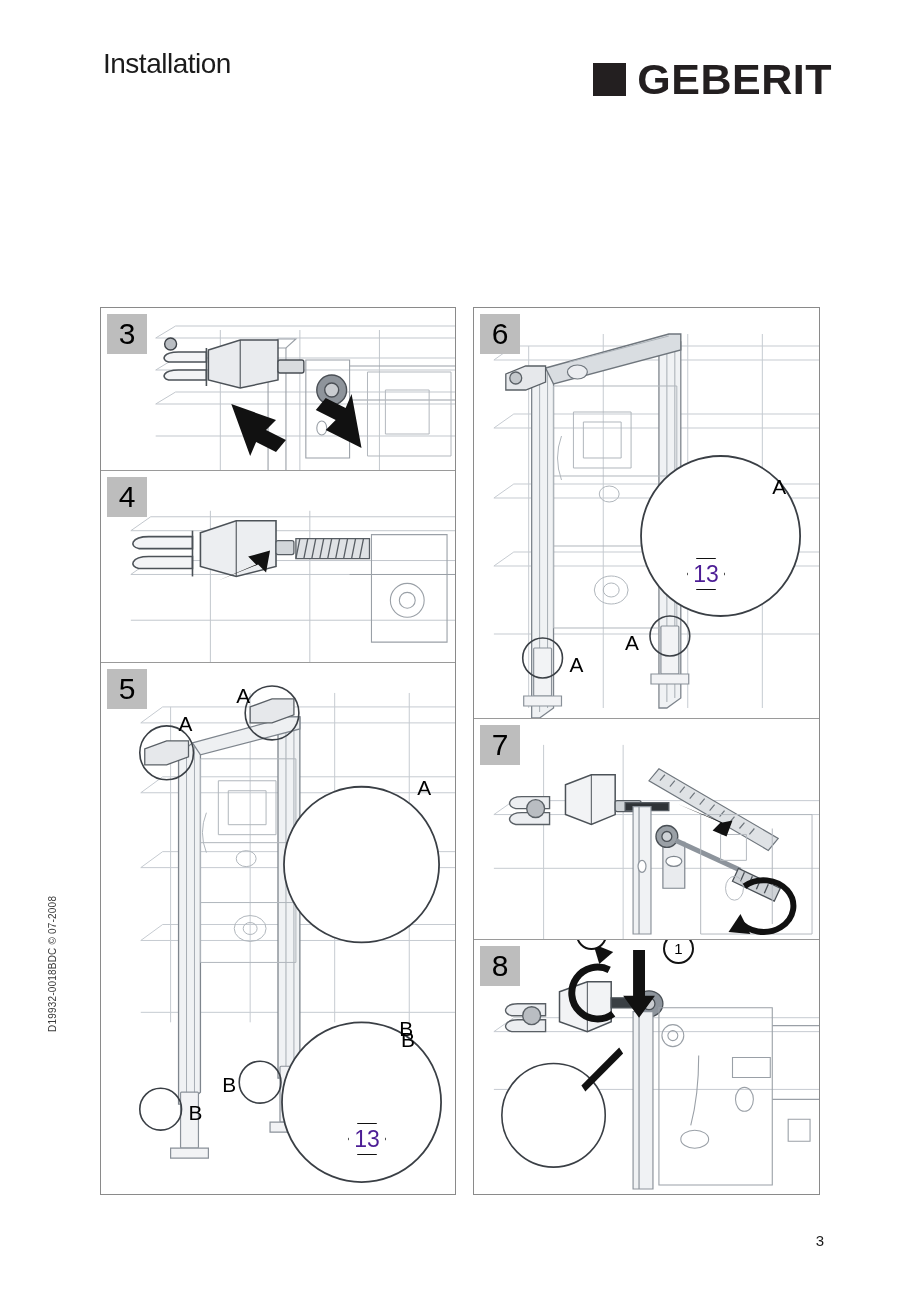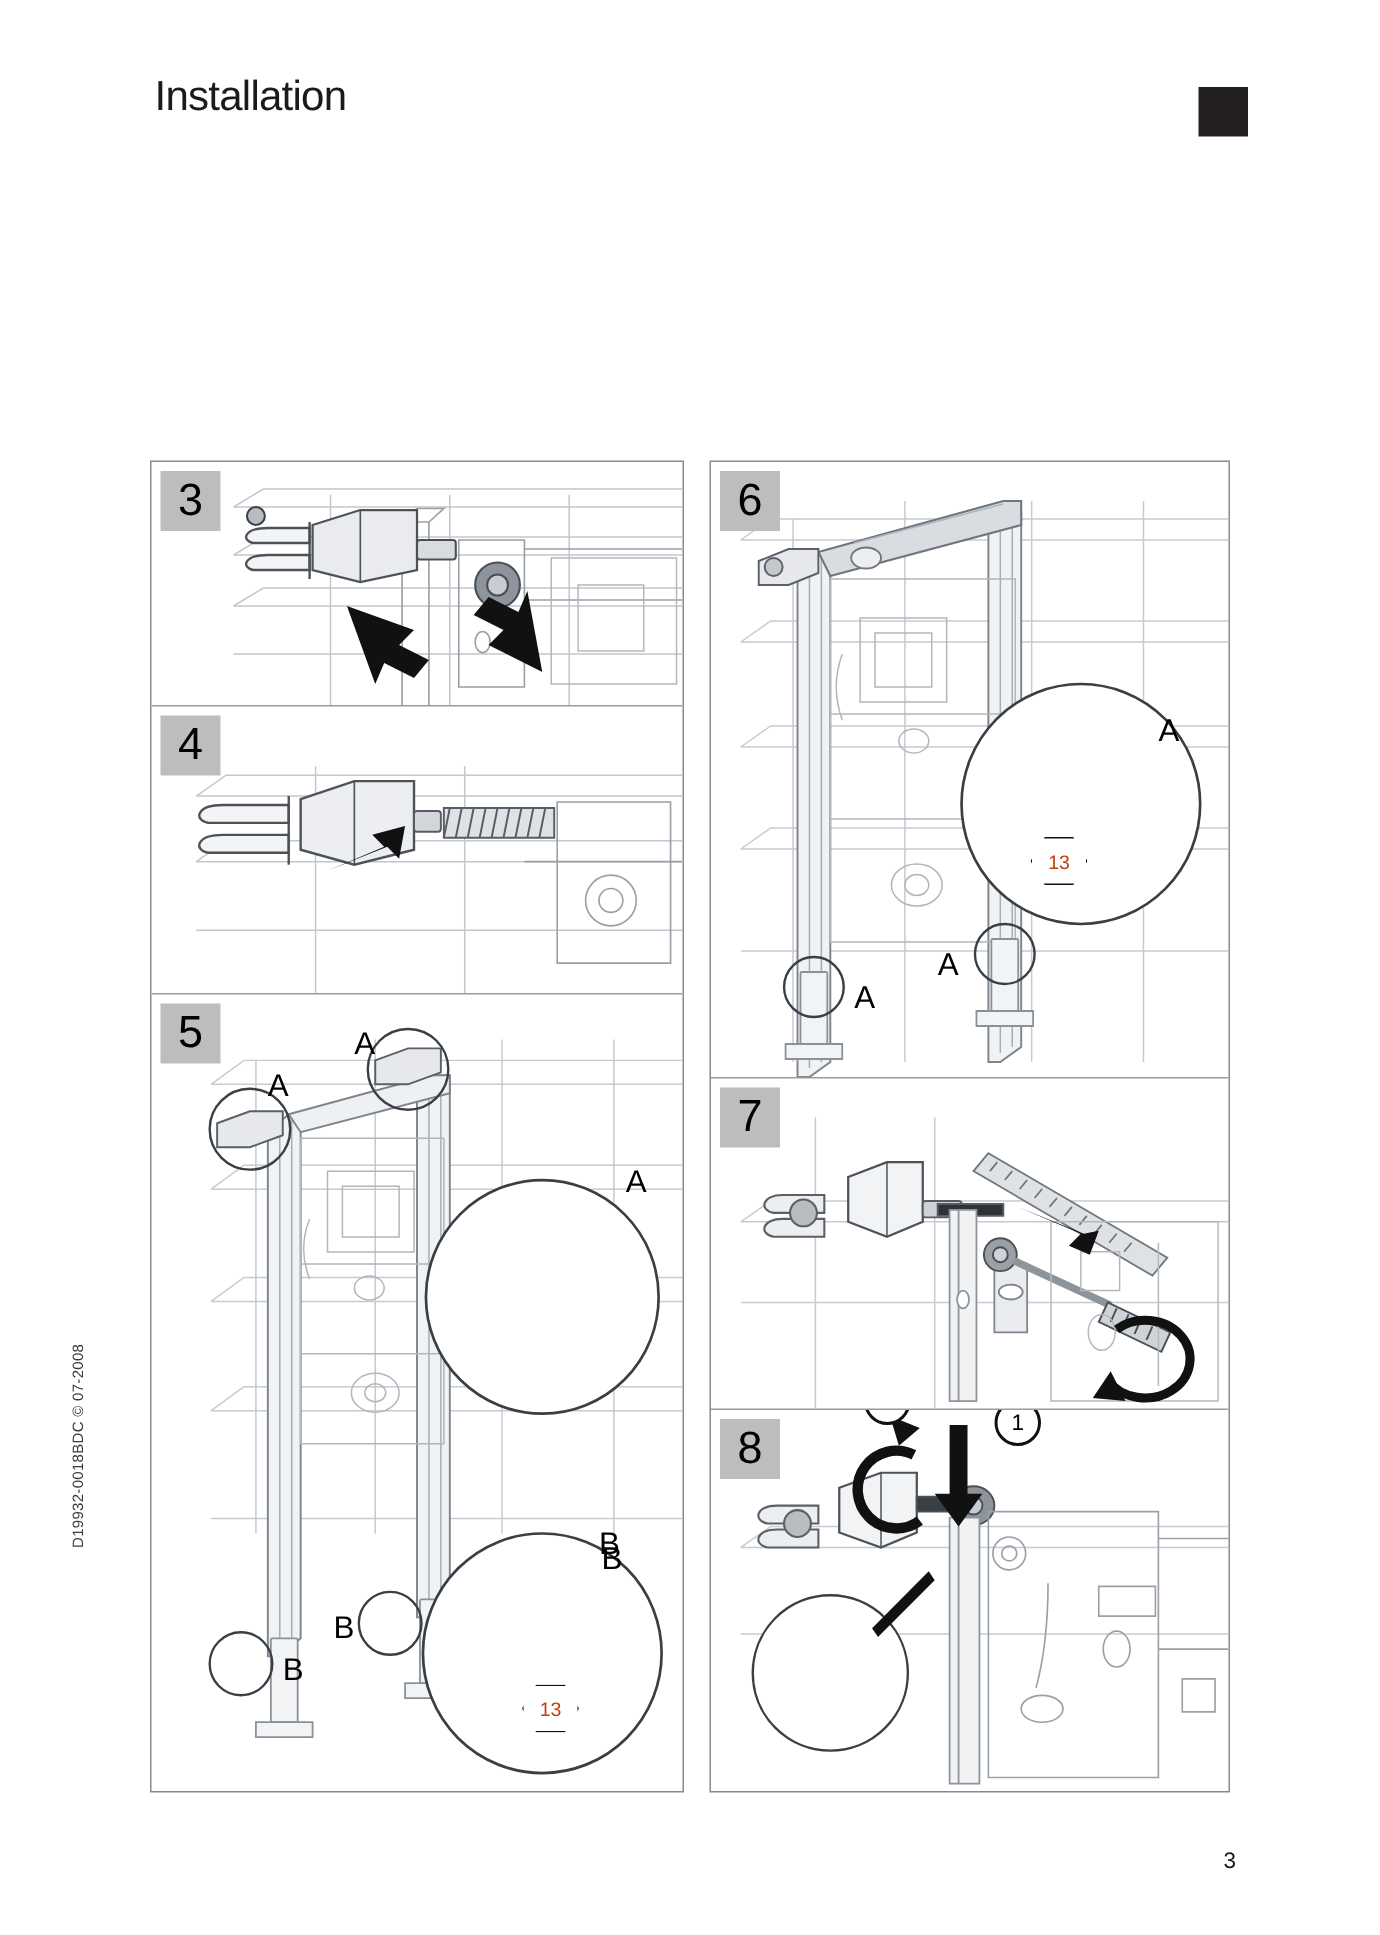--- a/index.html
+++ b/index.html
@@ -107,22 +107,22 @@
     background: #fff;
     border: 1.6px solid #111;
     clip-path: polygon(25% 0%, 75% 0%, 100% 50%, 75% 100%, 25% 100%, 0% 50%);
   }
   .hex-marker .hex-text {
     position: absolute;
     inset: 0;
     display: flex;
     align-items: center;
     justify-content: center;
-    font-size: 13px;
-    color: #c2410c;
+    font-size: 23px;
+    color: #4c1d95;
     line-height: 1;
   }
   .circle-marker {
     position: absolute;
     width: 27px;
     height: 27px;
     border: 2.2px solid #111;
     border-radius: 50%;
     background: #fff;
     display: flex;
@@ -154,20 +154,21 @@
     color: #1b1b1b;
   }
 </style>
 </head>
 <body>
 
 <div id="page-title">Installation</div>
 
 <div id="brand-logo">
   <span class="brand-square"></span>
+  <span class="brand-word">GEBERIT</span>
 </div>
 
 <div class="panel" id="panel-left">
 
   <div class="step" id="step-3" style="top:0; height:162px;">
     <div class="step-badge">3</div>
     <svg class="art" viewBox="0 0 356 162" preserveAspectRatio="none">
       <g stroke="#c2c7cd" stroke-width="1" fill="none">
         <path d="M55 30 H356 M55 62 H356 M55 96 H356 M55 128 H356"></path>
         <path d="M120 22 V162 M200 22 V162 M280 22 V162"></path>

